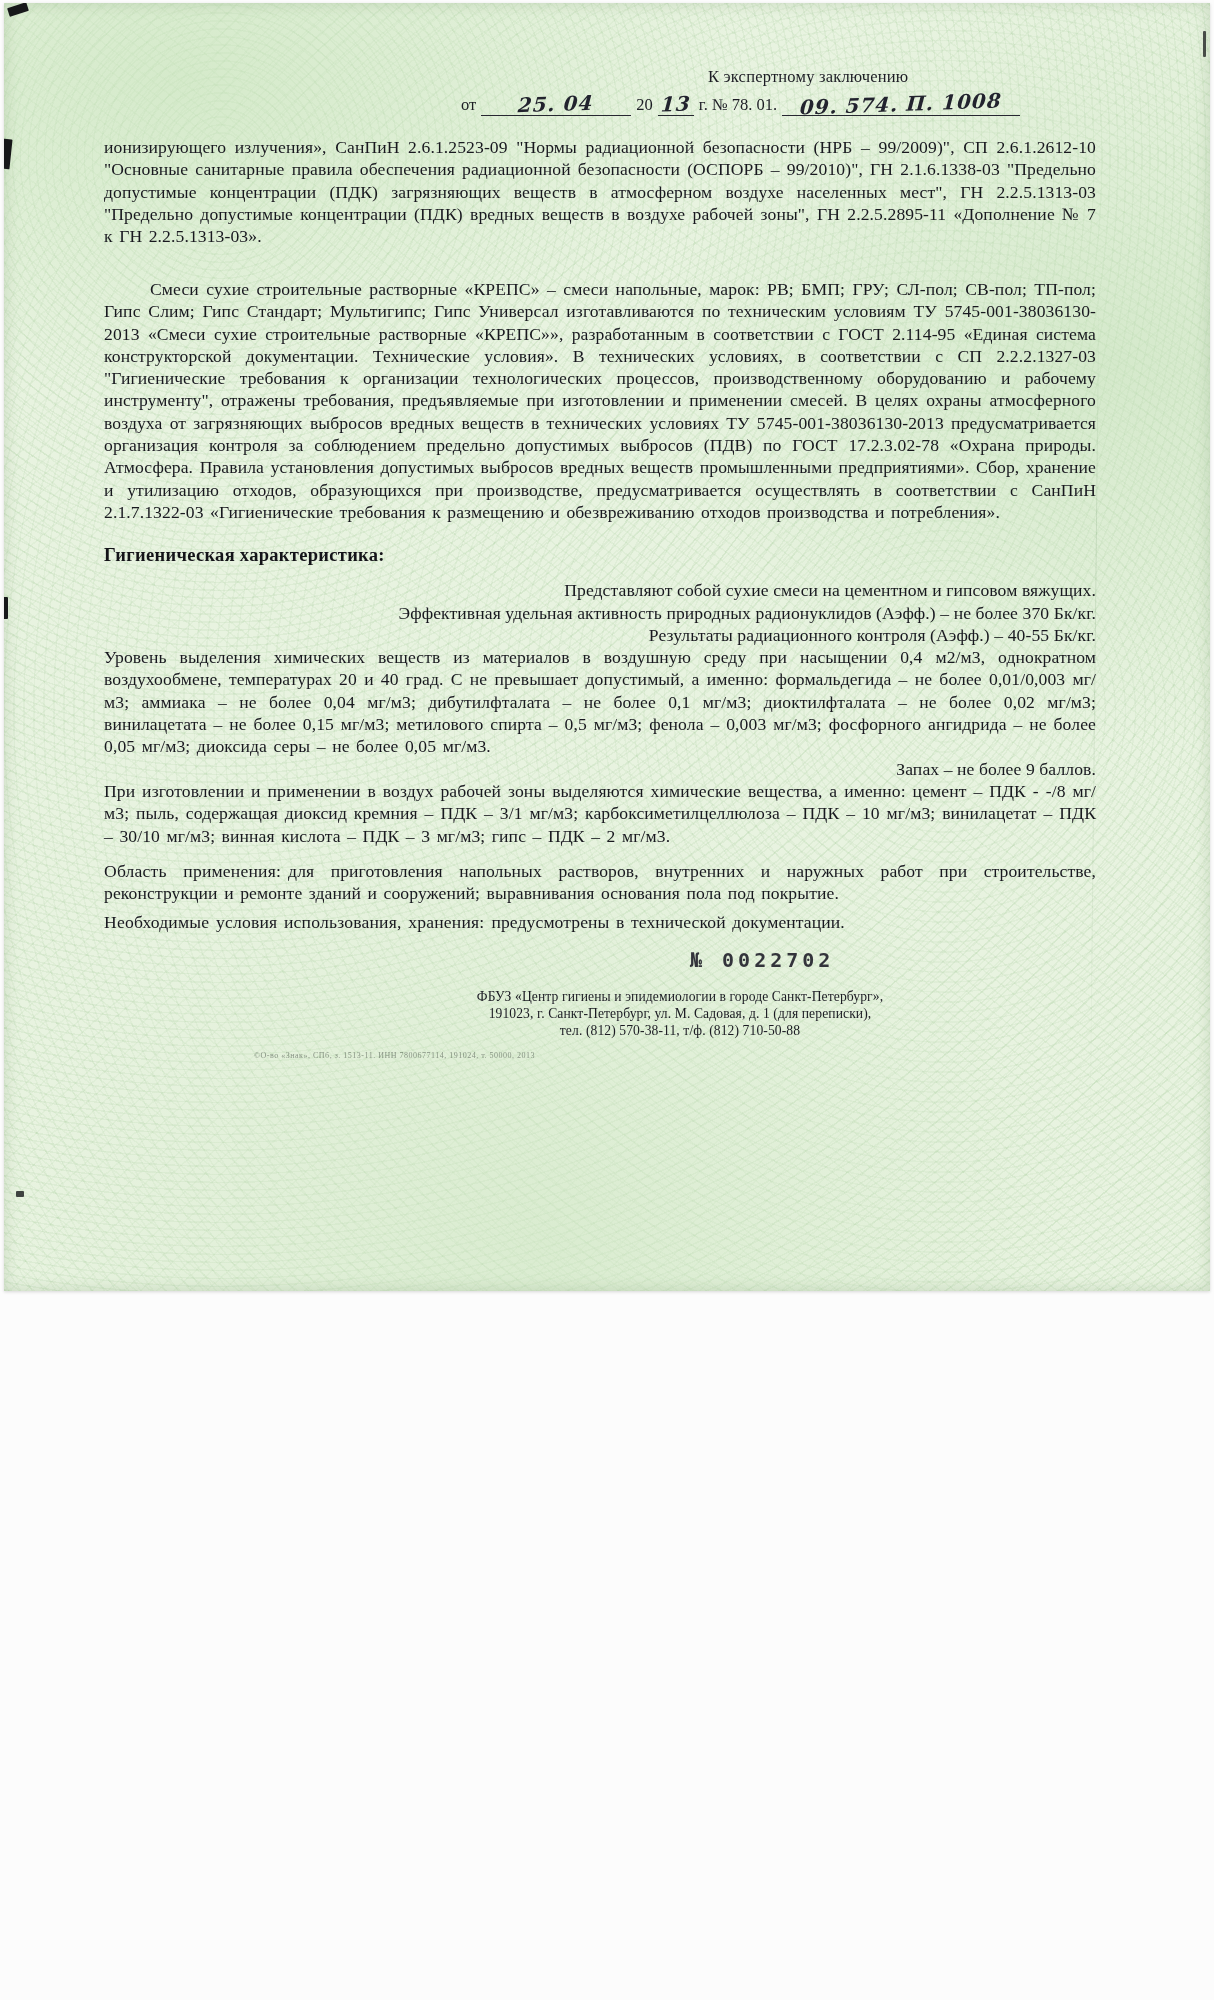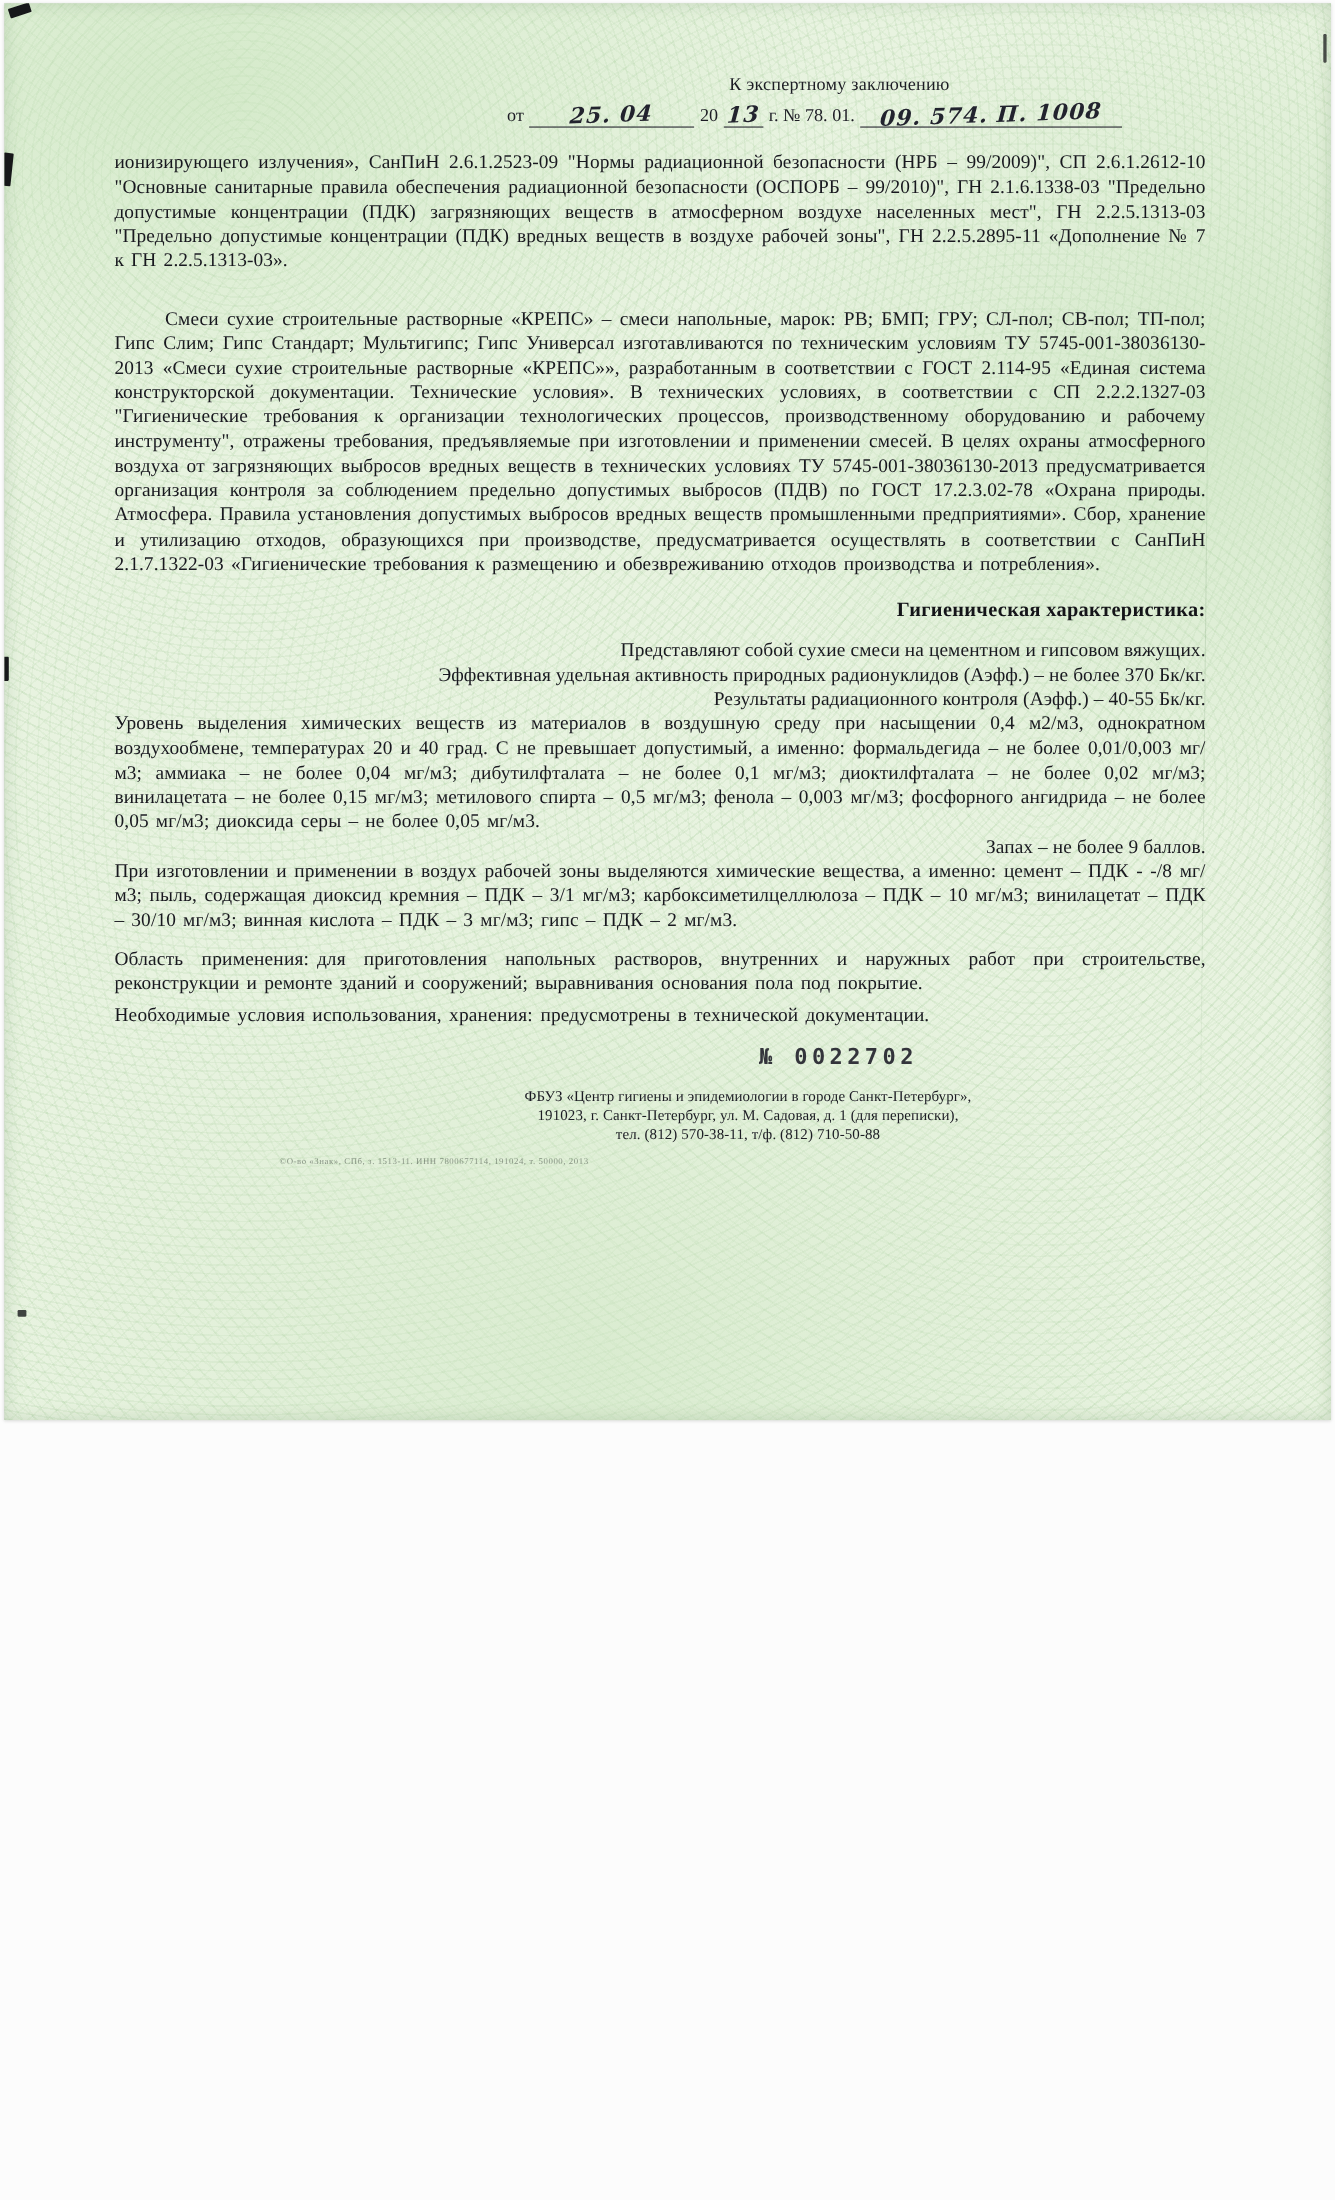--- a/index.html
+++ b/index.html
@@ -28,42 +28,42 @@
     transform:rotate(0.6deg);}
   .artifact{position:absolute;background:#17181a;border-radius:1px;}
   .a1{left:4px;top:2px;width:20px;height:9px;transform:rotate(-18deg);}
   .a2{left:-2px;top:136px;width:9px;height:30px;transform:rotate(6deg);}
   .a3{left:-3px;top:594px;width:7px;height:22px;}
   .a4{left:12px;top:1188px;width:8px;height:6px;opacity:.8;}
   .a5{left:1199px;top:28px;width:3px;height:26px;opacity:.75;}
 
   
   .hdr-title{
-    position:absolute;left:659px;top:64px;font-size:16.5px;letter-spacing:.2px;color:#1c1c24;
+    position:absolute;left:704px;top:64px;font-size:16.5px;letter-spacing:.2px;color:#1c1c24;
   }
   .ref-line{
     position:absolute;left:452px;top:88px;width:640px;white-space:nowrap;
     font-size:16.5px;color:#1c1c24;
   }
   .ref-line .print{margin:0 5px;}
   .u{display:inline-block;border-bottom:1.6px solid #272731;text-align:center;vertical-align:baseline;}
   .uw1{width:150px;} .uw2{width:36px;} .uw3{width:238px;}
   .hand{
     display:inline-block;font-family:"DejaVu Serif", serif;font-style:italic;font-weight:700;
     font-size:20px;color:#22232e;transform:rotate(-2deg) skewX(-6deg);position:relative;top:1px;
     letter-spacing:1px;
   }
 
   
   .para{margin:0;text-align:justify;font-size:17.6px;line-height:22.3px;word-spacing:2px;letter-spacing:.1px;}
   .indent{text-indent:46px;}
   .p1{position:absolute;left:100px;top:133px;width:992px;}
   .lower{position:absolute;left:100px;top:275px;width:992px;}
   .sec{
-    margin:22px 0 13px 0;text-align:right;font-size:18.5px;font-weight:bold;letter-spacing:.3px;color:#141419;
+    margin:22px 0 13px 0;text-align:left;font-size:18.5px;font-weight:bold;letter-spacing:.3px;color:#141419;
   }
   .cline{margin:0;text-align:right;font-size:17.6px;line-height:22.3px;letter-spacing:.1px;}
   .lead{font-weight:normal;margin-right:7px;letter-spacing:.2px;}
   .app{margin-top:13px;}
   .cond{margin-top:7px;}
 
   
   .serial{
     margin-top:14px;padding-left:586px;
     font-family:"DejaVu Sans Mono", monospace;font-size:20px;font-weight:700;

